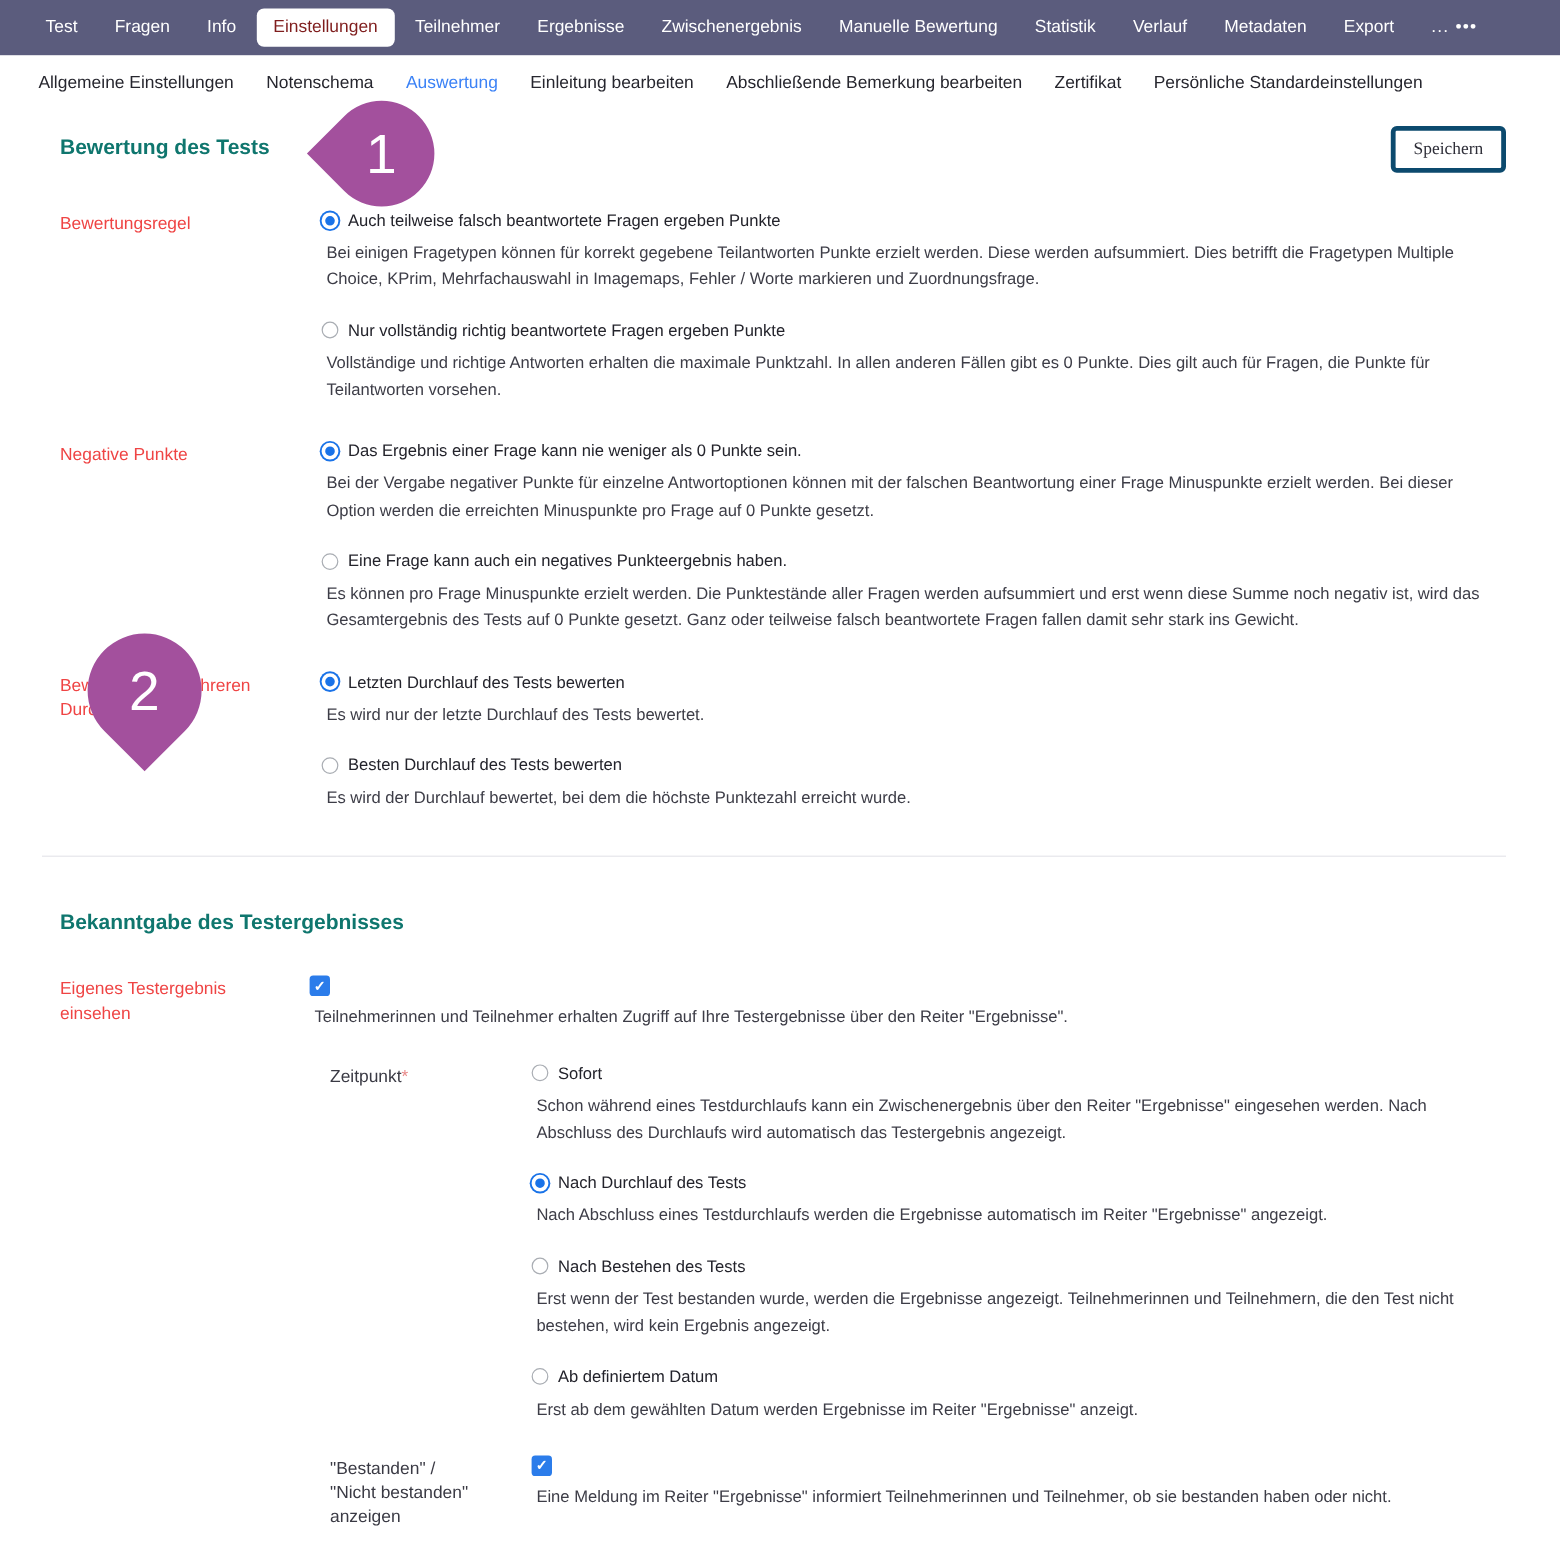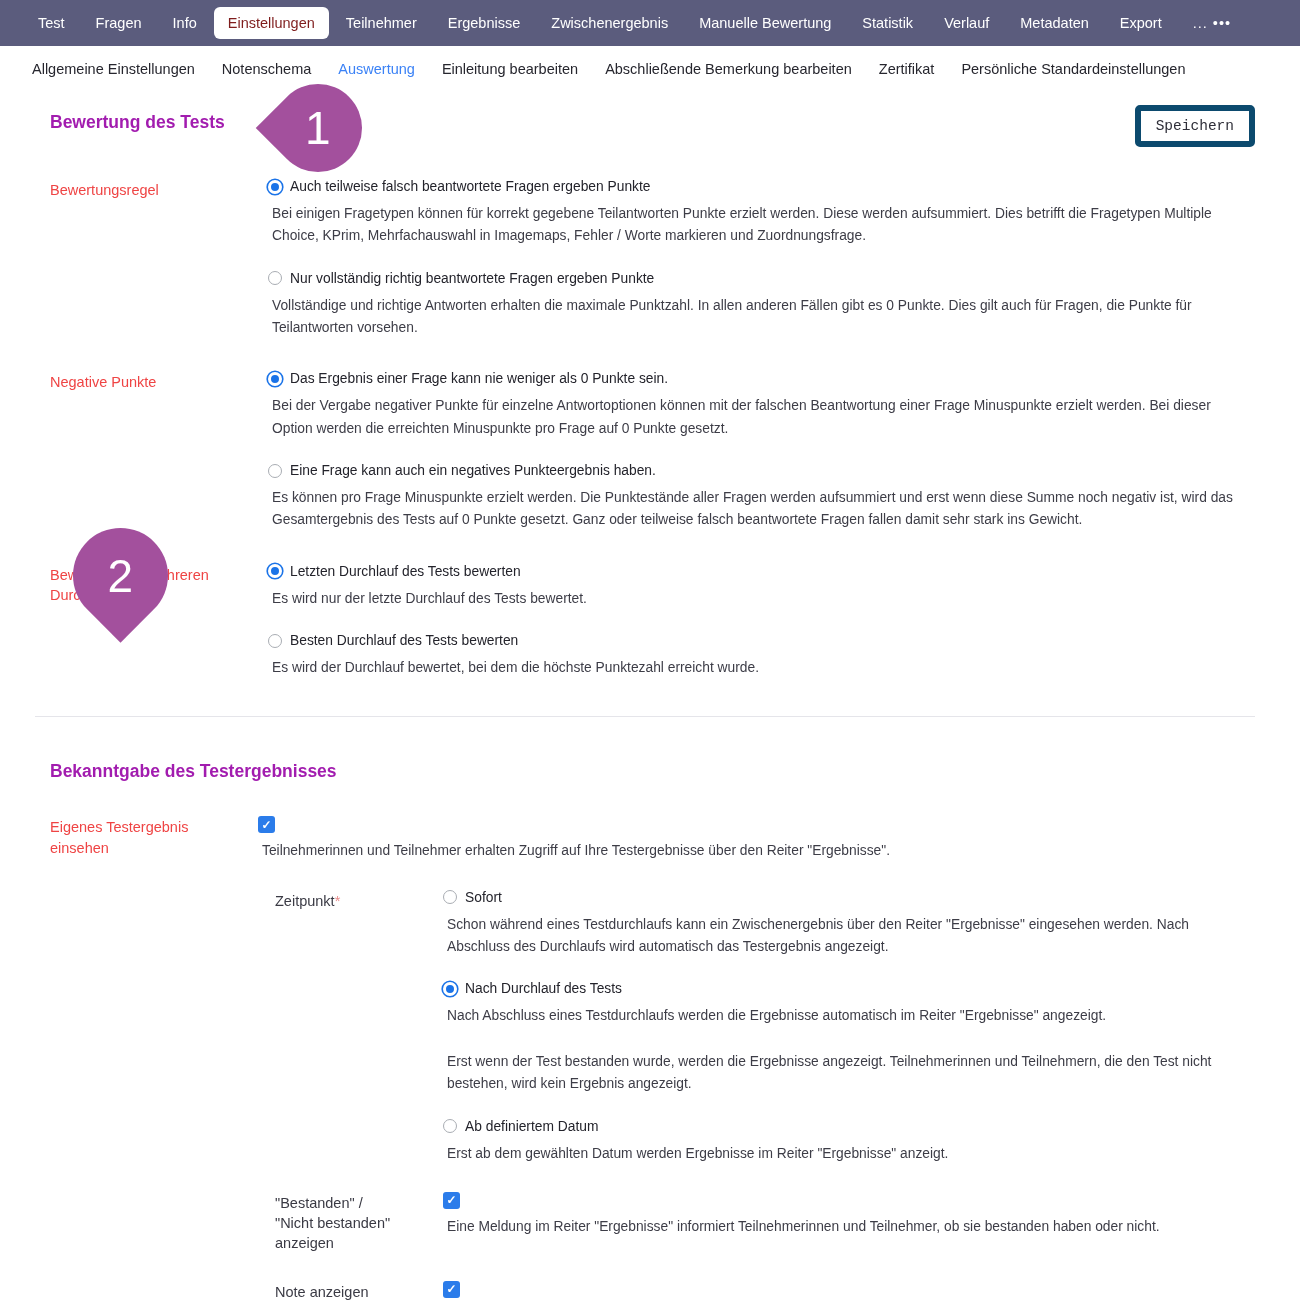--- a/index.html
+++ b/index.html
@@ -23,24 +23,24 @@
   
   .subnav {
     display:flex; gap:27px; padding:15px 20px 9px 32px;
     font-size:14.5px; color:#26262e; white-space:nowrap;
   }
   .subnav-item { cursor:pointer; }
   .subnav-item.active { color:#3b82f6; }
   
   .main { padding:0 45px 0 50px; }
   .section-head { display:flex; justify-content:space-between; align-items:flex-start; margin-top:26px; }
-  h2 { font-size:17.5px; font-weight:700; color:#a21caf; margin:0; line-height:1.2; }
+  h2 { font-size:17.5px; font-weight:700; color:#0f766e; margin:0; line-height:1.2; }
   .save-btn {
-    background:#fff; border:6px solid #0c4a6e; border-radius:5px;
-    font-family:Liberation Mono, monospace; font-size:14.5px; color:#2e2e38;
+    background:#fff; border:4px solid #0c4a6e; border-radius:5px;
+    font-family:Liberation Serif, serif; font-size:14.5px; color:#2e2e38;
     padding:7px 15px; cursor:pointer; margin-top:-7px;
   }
   
   .frow { display:flex; margin-top:32px; }
   .flabel {
     flex:0 0 218px; font-size:14.5px; color:#ef4444;
     line-height:1.4; padding-top:1px; padding-right:20px;
   }
   .fcontent { flex:1; min-width:0; }
   .optgroup { margin-bottom:23px; }
@@ -207,20 +207,24 @@
             <p class="desc">Schon während eines Testdurchlaufs kann ein Zwischenergebnis über den Reiter "Ergebnisse" eingesehen werden. Nach Abschluss des Durchlaufs wird automatisch das Testergebnis angezeigt.</p>
           </div>
           <div class="optgroup">
             <div class="opt-line">
               <span class="radio on"></span>
               <span>Nach Durchlauf des Tests</span>
             </div>
             <p class="desc">Nach Abschluss eines Testdurchlaufs werden die Ergebnisse automatisch im Reiter "Ergebnisse" angezeigt.</p>
           </div>
           <div class="optgroup">
+            <div class="opt-line">
+              <span class="radio off"></span>
+              <span>Nach Bestehen des Tests</span>
+            </div>
             <p class="desc">Erst wenn der Test bestanden wurde, werden die Ergebnisse angezeigt. Teilnehmerinnen und Teilnehmern, die den Test nicht bestehen, wird kein Ergebnis angezeigt.</p>
           </div>
           <div class="optgroup">
             <div class="opt-line">
               <span class="radio off"></span>
               <span>Ab definiertem Datum</span>
             </div>
             <p class="desc">Erst ab dem gewählten Datum werden Ergebnisse im Reiter "Ergebnisse" anzeigt.</p>
           </div>
         </div>

